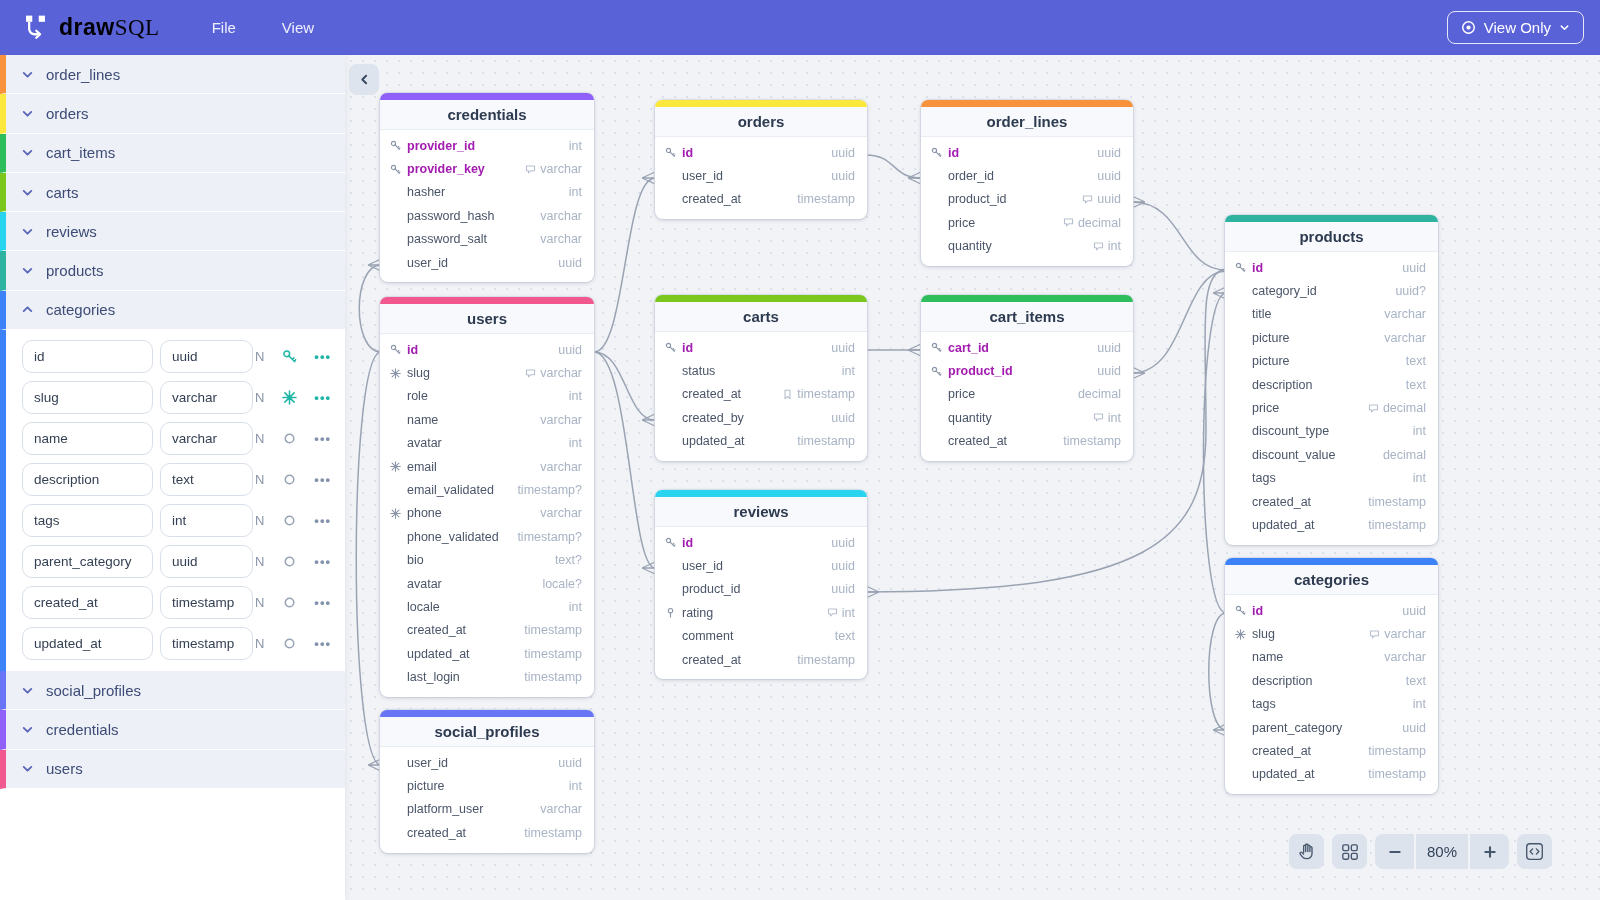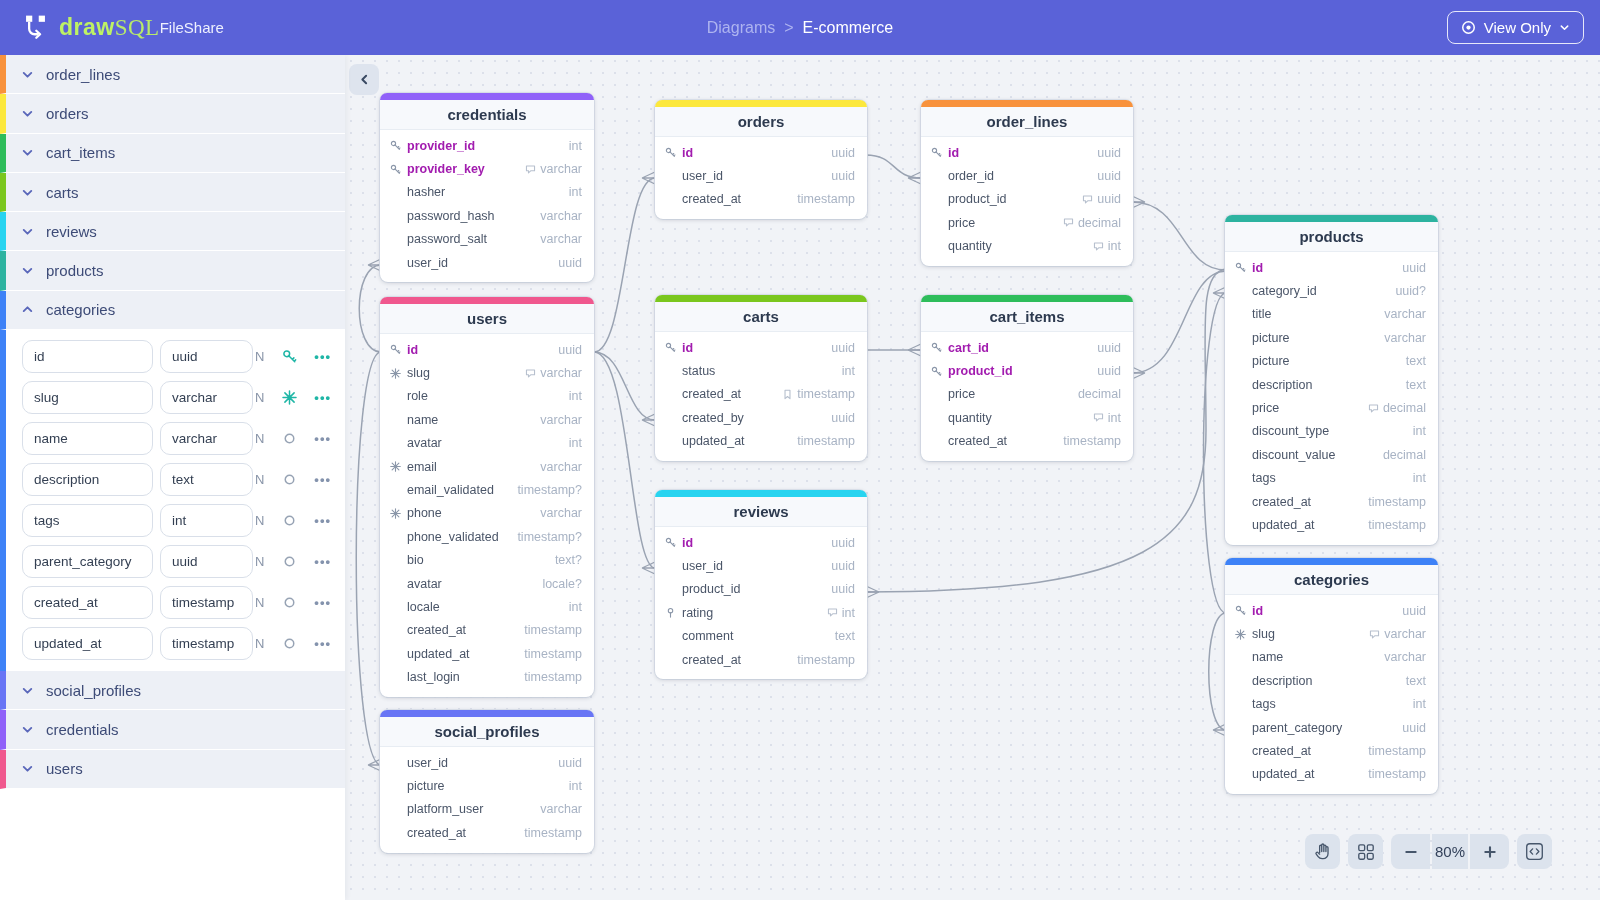--- a/index.html
+++ b/index.html
@@ -3,24 +3,24 @@
 <meta charset="utf-8">
 <style>
   * { margin:0; padding:0; box-sizing:border-box; }
   html,body { width:1600px; height:900px; overflow:hidden;
     font-family:"Liberation Sans", sans-serif; background:#F1F3F7; }
 
   
   .topbar { position:absolute; left:0; top:0; width:1600px; height:55px;
     background:#5A62D8; display:flex; align-items:center; padding:0 16px; z-index:50; }
   .logo { display:flex; align-items:center; gap:10px; margin-left:6px; }
-  .logo-text { font-size:23px; color:#bef264; letter-spacing:.5px; }
+  .logo-text { font-size:23px; color:#000000; letter-spacing:.5px; }
   .logo-text b { font-weight:700; }
   .logo-text .sql { font-family:"Liberation Serif", serif; font-weight:400; opacity:.95; }
-  .menu { display:flex; }
+  .menu { display:flex; gap:46px; margin-left:52px; }
   .menu-item { color:#EEF0FE; font-size:15px; cursor:pointer; }
   .crumbs { position:absolute; left:50%; transform:translateX(-50%); top:0; height:55px;
     display:flex; align-items:center; gap:9px; font-size:16px; }
   .crumb-parent, .crumb-sep { color:#AEB4F0; }
   .crumb-current { color:#fff; font-weight:500; }
   .viewonly { margin-left:auto; display:flex; align-items:center; gap:8px;
     border:1.5px solid rgba(255,255,255,.85); border-radius:8px; padding:7px 13px;
     color:#fff; font-size:15px; cursor:pointer; background:transparent; }
 
   
@@ -69,46 +69,41 @@
     background:#DEE4EE; border:none; border-radius:8px; color:#3A4A63; z-index:20;
     display:flex; align-items:center; justify-content:center; cursor:pointer; }
   .controls { position:absolute; right:48px; bottom:31px; display:flex; gap:8px;
     align-items:center; z-index:20; }
   .ctl-btn { width:35px; height:35px; border:none; border-radius:8px; background:#DCE3ED;
     color:#46566B; display:flex; align-items:center; justify-content:center; cursor:pointer; }
   .zoom-group { display:flex; gap:2px; border-radius:8px; overflow:hidden; }
   .zoom-group .seg { height:35px; background:#DCE3ED; border:none; color:#46566B;
     display:flex; align-items:center; justify-content:center; cursor:pointer; }
   .seg.minus,.seg.plus { width:39px; }
-  .seg.zlabel { width:36px; font-size:15px; color:#33415A; cursor:default; }
+  .seg.zlabel { width:52px; font-size:15px; color:#33415A; cursor:default; }
 </style>
 </head>
 <body>
 
 <header class="topbar">
   <div class="logo">
     <span style="display:flex">
       <svg width="27" height="27" viewBox="0 0 20 20">
         <rect x="3" y="1.2" width="4.6" height="4.6" fill="#fff"></rect>
         <path d="M5.3 6v5a4 4 0 0 0 4 4h3" stroke="#fff" stroke-width="1.7" fill="none"></path>
         <path d="M10.6 12.4 L13.4 15 L10.6 17.6" stroke="#fff" stroke-width="1.7" fill="none" stroke-linecap="round" stroke-linejoin="round"></path>
         <rect x="12.4" y="1.2" width="4.6" height="4.6" fill="#fff"></rect>
       </svg>
     </span>
     <span class="logo-text"><b>draw</b><span class="sql">SQL</span></span>
   </div>
   <nav class="menu">
       <span class="menu-item">File</span>
-      <span class="menu-item">Share</span>
+      <span class="menu-item">View</span>
     </nav>
-  <div class="crumbs">
-    <span class="crumb-parent">Diagrams</span>
-    <span class="crumb-sep">&gt;</span>
-    <span class="crumb-current">E-commerce</span>
-  </div>
   <button class="viewonly">
     <span style="display:flex">
       <svg width="15" height="15" viewBox="0 0 12 12">
           <circle cx="6" cy="6" r="4.6" fill="none" stroke="#fff" stroke-width="1.2"></circle>
           <circle cx="6" cy="6" r="1.7" fill="#fff"></circle>
         </svg>
     </span>
     <span>View Only</span>
     <span style="display:flex">
       <svg width="11" height="11" viewBox="0 0 12 12">

